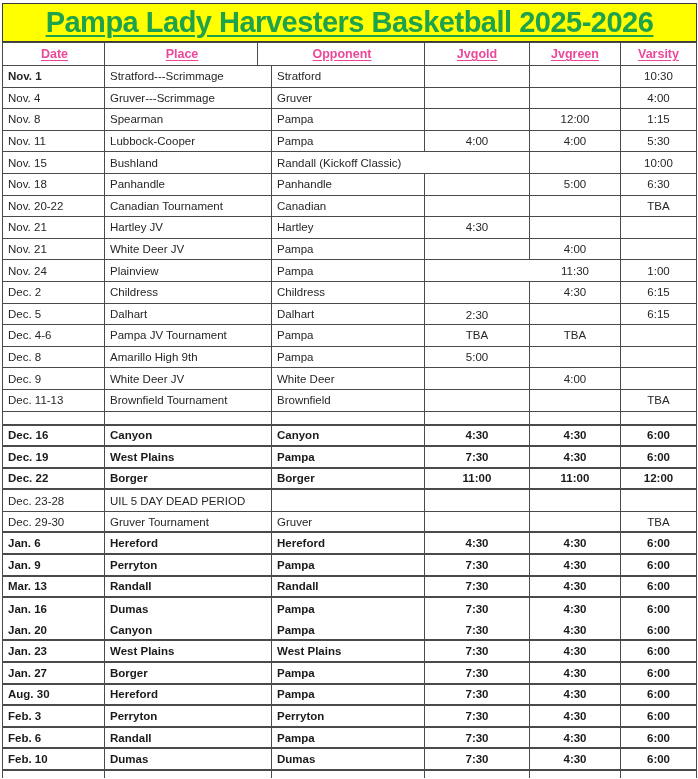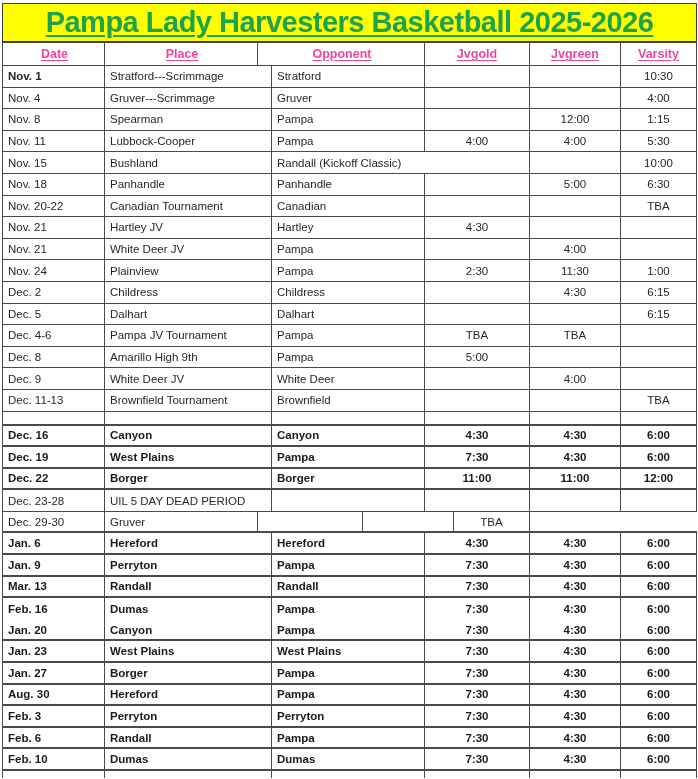--- a/index.html
+++ b/index.html
@@ -125,21 +125,21 @@
         <div class="cell align-left" style="width: 167px;">White Deer JV</div>
         <div class="cell align-left" style="width: 153px;">Pampa</div>
         <div class="cell align-center" style="width: 105px;"></div>
         <div class="cell align-center" style="width: 91px;">4:00</div>
         <div class="cell align-center" style="width: 76px;"></div>
       </div>
       <div class="row">
         <div class="cell align-left" style="width: 102px;">Nov. 24</div>
         <div class="cell align-left" style="width: 167px;">Plainview</div>
         <div class="cell align-left" style="width: 153px;">Pampa</div>
-        <div class="cell align-center" style="width: 105px;">2:30</div>
+        <div class="cell align-center" style="width: 105px; margin-top: 44px;">2:30</div>
         <div class="cell align-center" style="width: 91px;">11:30</div>
         <div class="cell align-center" style="width: 76px;">1:00</div>
       </div>
       <div class="row">
         <div class="cell align-left" style="width: 102px;">Dec. 2</div>
         <div class="cell align-left" style="width: 167px;">Childress</div>
         <div class="cell align-left" style="width: 153px;">Childress</div>
         <div class="cell align-center" style="width: 105px;"></div>
         <div class="cell align-center" style="width: 91px;">4:30</div>
         <div class="cell align-center" style="width: 76px;">6:15</div>
@@ -219,20 +219,21 @@
       <div class="row">
         <div class="cell align-left" style="width: 102px;">Dec. 23-28</div>
         <div class="cell align-left" style="width: 167px;">UIL 5 DAY DEAD PERIOD</div>
         <div class="cell align-left" style="width: 153px;"></div>
         <div class="cell align-center" style="width: 105px;"></div>
         <div class="cell align-center" style="width: 91px;"></div>
         <div class="cell align-center" style="width: 76px;"></div>
       </div>
       <div class="row bb-thick">
         <div class="cell align-left" style="width: 102px;">Dec. 29-30</div>
+        <div class="cell align-left" style="width: 167px;">Gruver Tournament</div>
         <div class="cell align-left" style="width: 153px;">Gruver</div>
         <div class="cell align-center" style="width: 105px;"></div>
         <div class="cell align-center" style="width: 91px;"></div>
         <div class="cell align-center" style="width: 76px;">TBA</div>
       </div>
       <div class="row bold-row bb-thick">
         <div class="cell align-left" style="width: 102px;">Jan. 6</div>
         <div class="cell align-left" style="width: 167px;">Hereford</div>
         <div class="cell align-left" style="width: 153px;">Hereford</div>
         <div class="cell align-center" style="width: 105px;">4:30</div>
@@ -249,21 +250,21 @@
       </div>
       <div class="row bold-row bb-thick">
         <div class="cell align-left" style="width: 102px;">Mar. 13</div>
         <div class="cell align-left" style="width: 167px;">Randall</div>
         <div class="cell align-left" style="width: 153px;">Randall</div>
         <div class="cell align-center" style="width: 105px;">7:30</div>
         <div class="cell align-center" style="width: 91px;">4:30</div>
         <div class="cell align-center" style="width: 76px;">6:00</div>
       </div>
       <div class="row bold-row bb-none">
-        <div class="cell align-left" style="width: 102px;">Feb. 16</div>
+        <div class="cell align-left" style="width: 102px;">Jan. 16</div>
         <div class="cell align-left" style="width: 167px;">Dumas</div>
         <div class="cell align-left" style="width: 153px;">Pampa</div>
         <div class="cell align-center" style="width: 105px;">7:30</div>
         <div class="cell align-center" style="width: 91px;">4:30</div>
         <div class="cell align-center" style="width: 76px;">6:00</div>
       </div>
       <div class="row bold-row bb-thick">
         <div class="cell align-left" style="width: 102px;">Jan. 20</div>
         <div class="cell align-left" style="width: 167px;">Canyon</div>
         <div class="cell align-left" style="width: 153px;">Pampa</div>

